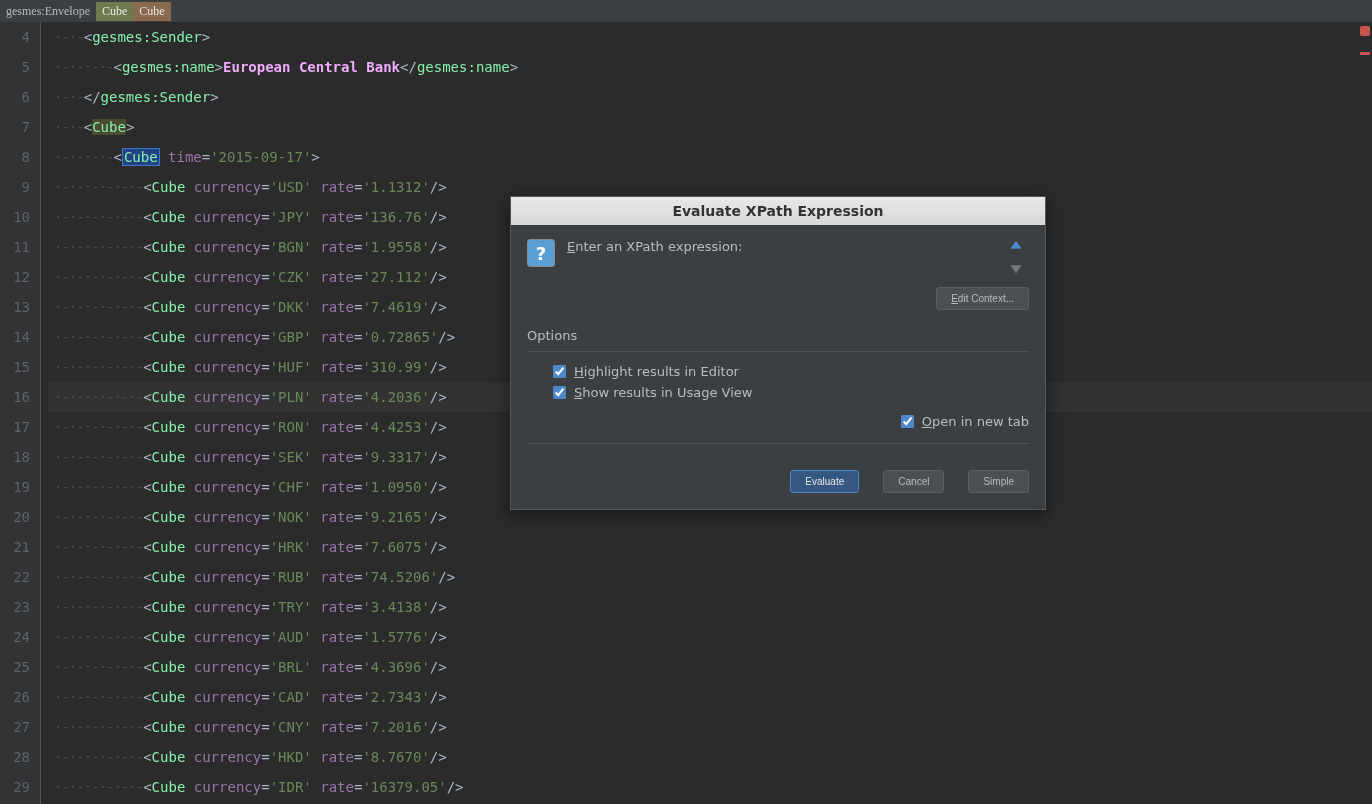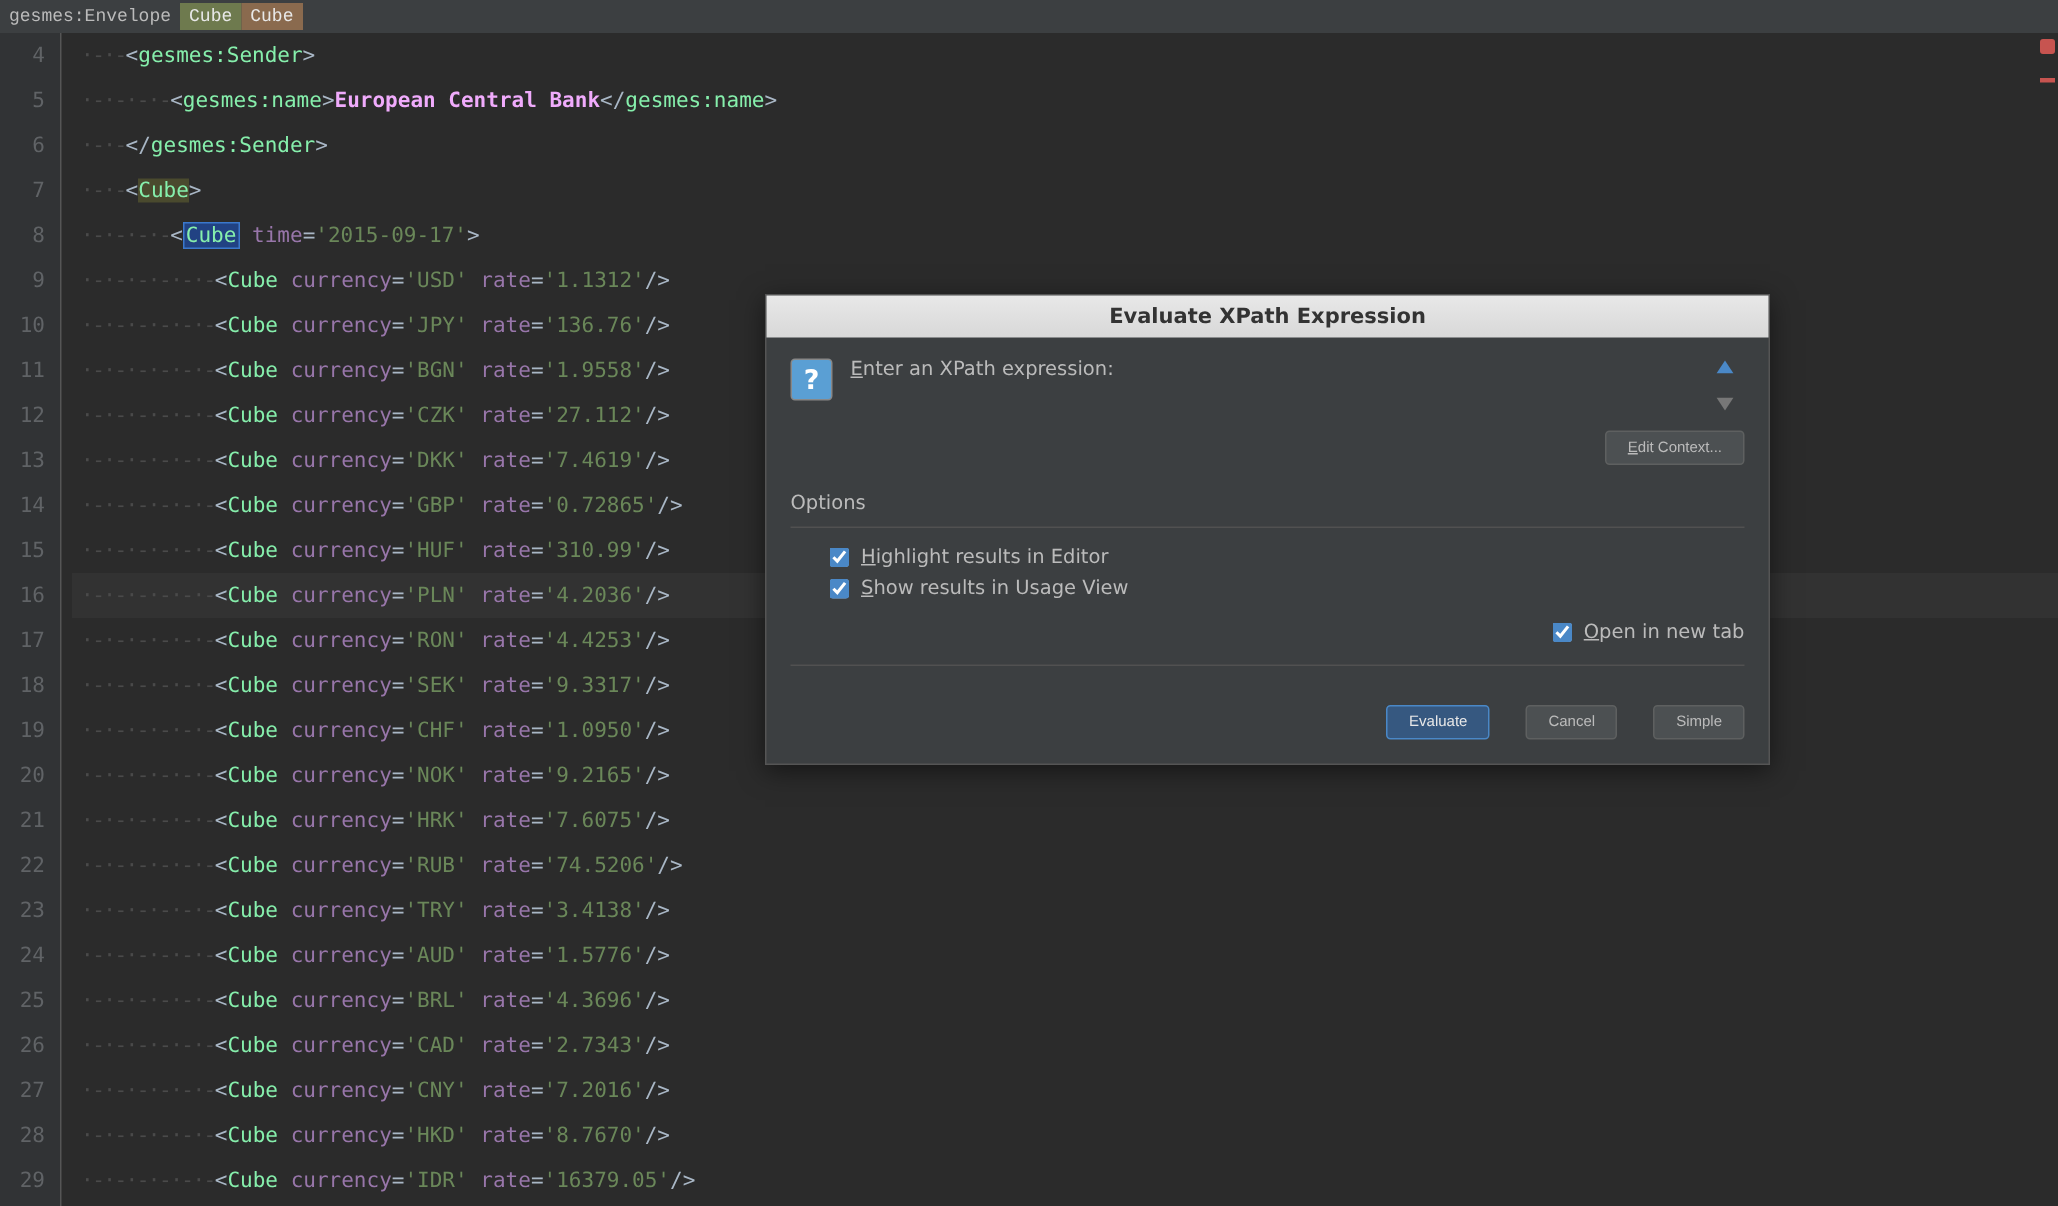--- a/index.html
+++ b/index.html
@@ -11,21 +11,21 @@
   width: 1372px;
   height: 804px;
   overflow: hidden;
   position: relative;
 }
 .breadcrumb {
   background: #3c3f41;
   height: 22px;
   display: flex;
   align-items: center;
-  font-family: Liberation Mono, monospace;
+  font-family: Liberation Serif, serif;
   font-size: 12px;
 }
 .breadcrumb-item {
   padding: 2px 6px;
   color: #bbbbbb;
 }
 .breadcrumb-item.sel1 { background: #6e7a4e; color: #e8e8e8; }
 .breadcrumb-item.sel2 { background: #8a6a4e; color: #e8e8e8; }
 .editor {
   position: relative;
@@ -91,21 +91,21 @@
   right: 2px; top: 30px;
   width: 10px; height: 3px;
   background: #c75450;
 }
 
 
 .dialog {
   position: absolute;
   left: 510px;
   top: 196px;
-  width: 670px;
+  width: 536px;
   background: #3c3f41;
   border: 1px solid #555;
   box-shadow: 0 4px 16px rgba(0,0,0,0.5);
   font-family: 'DejaVu Sans', Arial, sans-serif;
   font-size: 13px;
   color: #bbbbbb;
 }
 .dialog-title {
   background: linear-gradient(#e8e8e8,#d8d8d8);
   color: #333;

